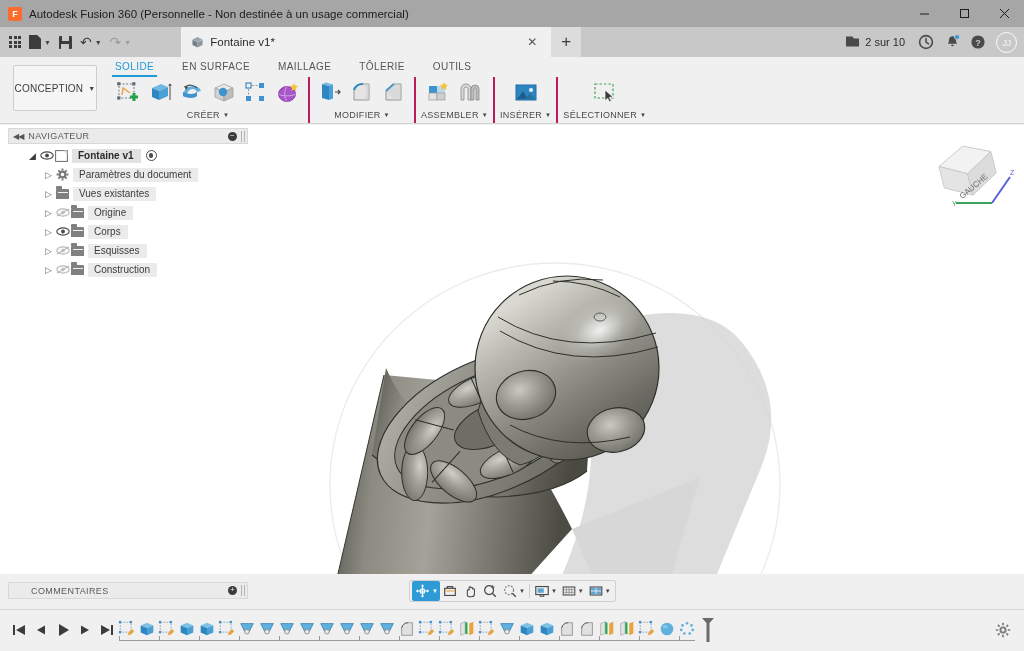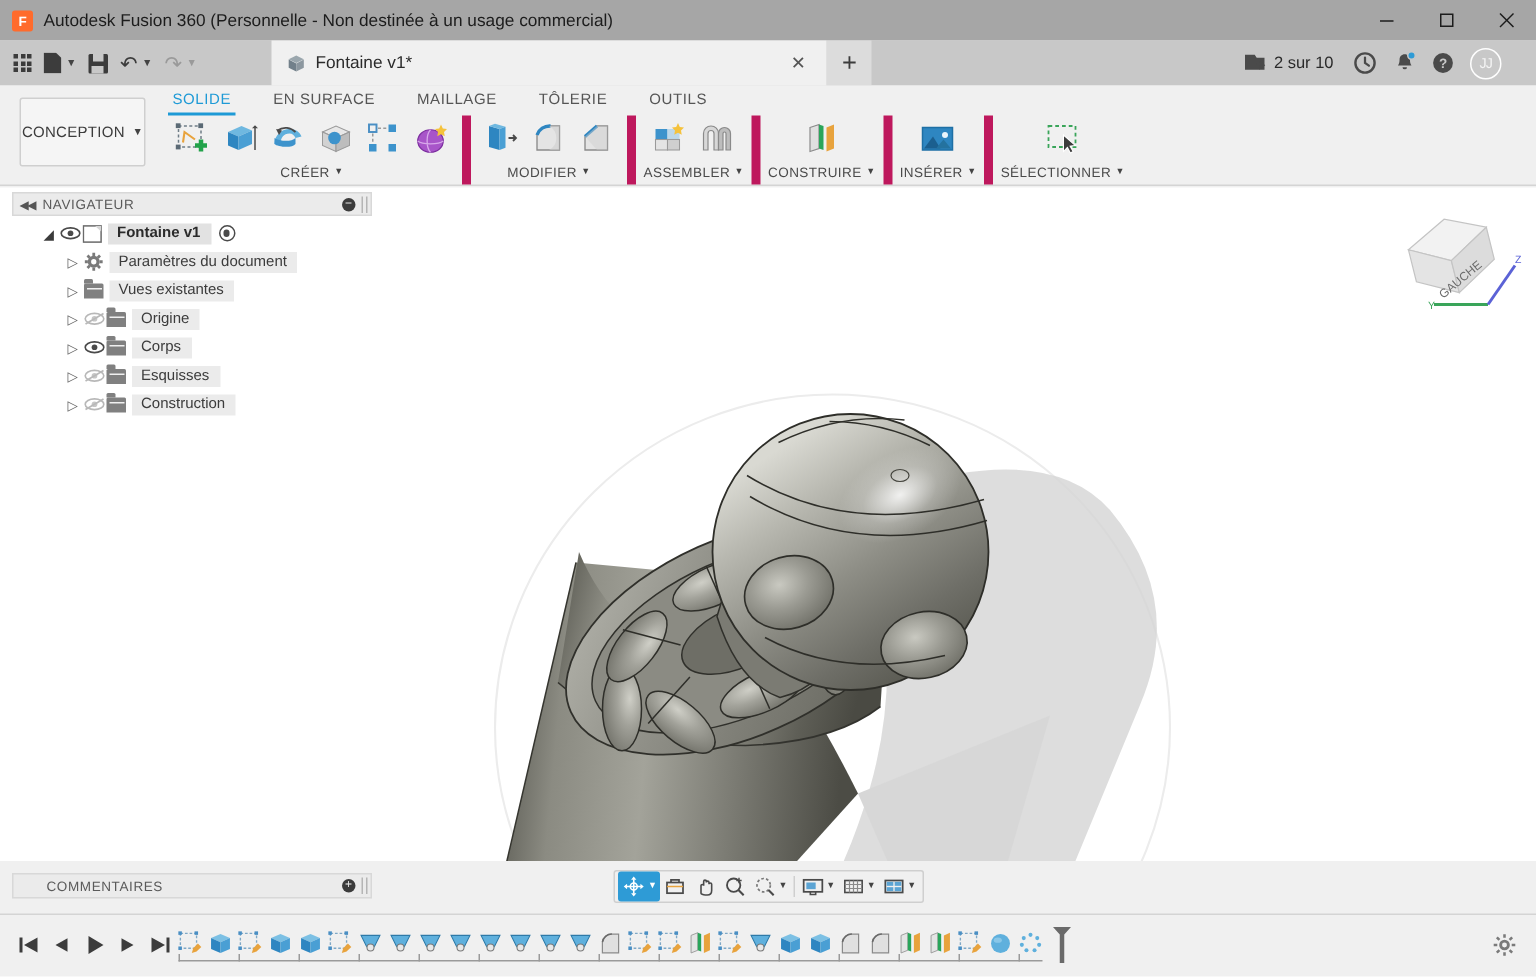--- a/index.html
+++ b/index.html
@@ -62,21 +62,21 @@
     padding:0 8px 0 10px; min-width:370px; position:relative;
   }
   .doctab .cube { width:13px; height:13px; margin-right:6px; flex:none; }
   .doctab .label { font-size:11.5px; color:#2b2b2b; }
   .doctab .closex { margin-left:auto; font-size:12px; color:#555; padding:0 6px; }
   .tab-plus {
     width:30px; height:30px; background:#dcdcdc; display:flex;
     align-items:center; justify-content:center; font-size:17px; color:#3c3c3c; font-weight:300;
   }
 
-  .qat-right { margin-left:auto; display:flex; align-items:center; height:18px; padding-right:23px; }
+  .qat-right { margin-left:auto; display:flex; align-items:center; height:18px; padding-right:7px; }
   .jobs { display:flex; align-items:center; padding:0 8px; height:30px; }
   .jobs-text { font-size:11px; color:#2b2b2b; margin-left:4px; }
   .rnd-btn { width:26px; height:30px; display:flex; align-items:center; justify-content:center; position:relative; }
   .avatar {
     width:21px; height:21px; border-radius:50%; border:1px solid #fefefe;
     background:#c8c8c8; color:#f5f5f5; font-size:9.5px; display:flex;
     align-items:center; justify-content:center; margin-left:5px; letter-spacing:-0.5px;text-align:right;
   }
   .badge-dot {
     position:absolute; top:7px; right:5px; width:6px; height:6px;
@@ -100,21 +100,21 @@
     font-size:10px; letter-spacing:0.4px; color:#555; margin-right:22px;
     position:relative; padding:2px 3px 4px 3px; white-space:nowrap;
   }
   .rtab.active { color:#1e9ad6; }
   .rtab.active:after {
     content:""; position:absolute; left:0; right:0; bottom:-2px; height:2.5px; background:#1e9ad6;
   }
 
   .panels { position:absolute; left:108px; top:20px; height:46px; display:flex; align-items:flex-start; }
   .panel { display:flex; flex-direction:column; align-items:center; position:relative; padding:0 5px; height:46px; }
-  .panel + .panel { border-left:6px solid #be185d; }
+  .panel + .panel { border-left:2px solid #be185d; }
   .panel-icons { display:flex; align-items:center; gap:2px; height:32px; }
   .panel-label {
     font-size:9px; color:#4a4a4a; letter-spacing:0.3px; margin-top:1px;
     display:flex; align-items:center; white-space:nowrap;
   }
   .panel-label .caret { font-size:6px; margin-left:3px; }
   .btn32 { width:30px; height:30px; display:flex; align-items:center; justify-content:center; border-radius:2px; }
   .browser-head {
     position:absolute; left:8px; top:128px; width:240px; height:16px;
     background:#ebebeb; border:1px solid #d8d8d8;
@@ -423,35 +423,20 @@
               <path d="M14 20V9a4 4 0 0 1 8 0v11h-3V9a1 1 0 0 0-2 0v11z" fill="#bdbdbd" stroke="#8a8a8a" stroke-width="0.8"></path>
             </svg>
           </div>
         </div>
         <div class="panel-label">
           <span>ASSEMBLER</span>
           <span class="caret">▼</span>
         </div>
       </div>
 
-      <div class="panel">
-        <div class="panel-icons">
-          <div class="btn32">
-            <svg width="26" height="26" viewBox="0 0 26 26">
-              <path d="M5 5 L11 3 V19 L5 21z" fill="#e0e0e0" stroke="#8a8a8a" stroke-width="0.8"></path>
-              <path d="M11 3 L14 4 V20 L11 19z" fill="#2aa55a"></path>
-              <path d="M16 5 L21 3 V19 L16 21z" fill="#e8a33d"></path>
-            </svg>
-          </div>
-        </div>
-        <div class="panel-label">
-          <span>CONSTRUIRE</span>
-          <span class="caret">▼</span>
-        </div>
-      </div>
 
 
       <div class="panel">
         <div class="panel-icons">
           <div class="btn32">
             <svg width="26" height="26" viewBox="0 0 26 26">
               <rect x="3" y="5" width="20" height="15" fill="#2e86c1" stroke="#1e6fa5" stroke-width="1"></rect>
               <circle cx="18" cy="10" r="2" fill="#eaf5fc"></circle>
               <path d="M4 19 L10 11 L15 19z" fill="#1b5f8f"></path>
               <path d="M12 19 L17 13 L22 19z" fill="#24729f"></path>

